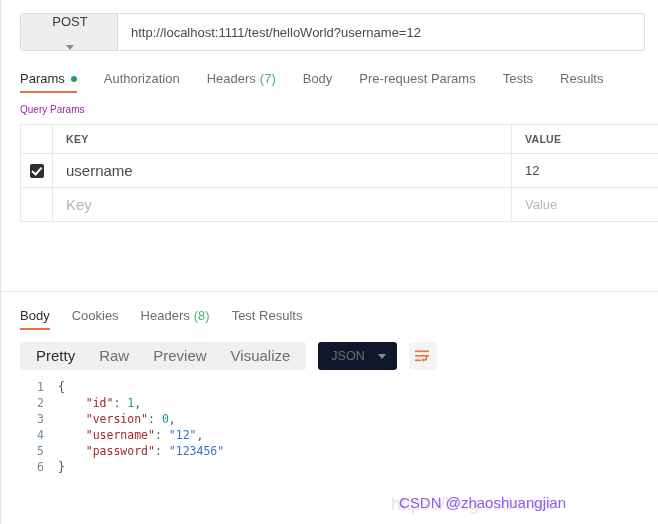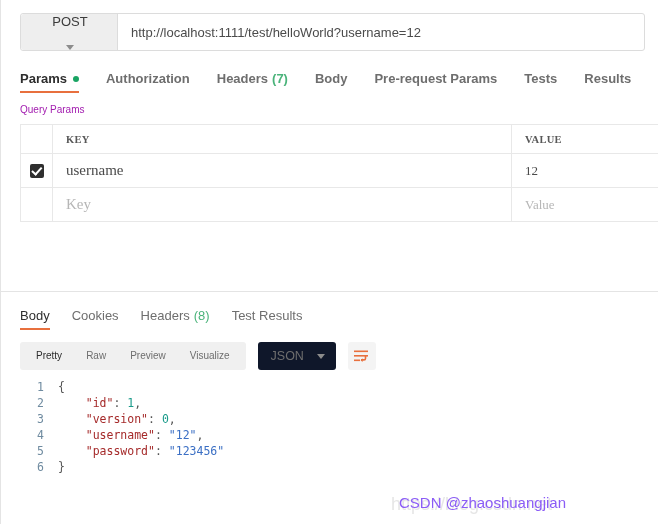--- a/index.html
+++ b/index.html
@@ -71,21 +71,20 @@
     white-space: nowrap;
   }
 
   
   .req-tabs {
     display: flex;
     align-items: flex-end;
     padding: 0 0 0 19px;
     margin-top: 14px;
     height: 28px;
-    font-weight: bold;
   }
   .tab {
     position: relative;
     font-size: 13px;
     color: #6e6e6e;
     padding: 0 0 7px 0;
     margin-right: 27px;
     cursor: pointer;
     white-space: nowrap;
     display: flex;
@@ -125,21 +124,20 @@
     border-top: 1px solid #e8e8e8;
     border-bottom: 1px solid #e8e8e8;
     margin-left: 19px;
     border-left: 1px solid #e8e8e8;
   }
   .prow {
     display: flex;
     align-items: flex-start;
     height: 33px;
     border-bottom: 1px solid #e8e8e8;
-    font-family: Liberation Serif, serif;
   }
   .prow:last-child { border-bottom: none; }
   .prow.head {
     height: 28px;
   }
   .cell-check {
     width: 32px;
     display: flex;
     align-items: center;
     justify-content: center;
@@ -224,21 +222,21 @@
   }
   .seg-group {
     display: flex;
     align-items: center;
     background: #f0f0f0;
     border-radius: 3px;
     height: 28px;
     padding: 0 4px;
   }
   .seg {
-    font-size: 10px;
+    font-size: 15px;
     color: #6e6e6e;
     padding: 0 12px;
     line-height: 28px;
     cursor: pointer;
     white-space: nowrap;
     text-align: center;
   }
   .seg.active { color: #2d2d2d; }
   .lang-select {
     display: flex;

